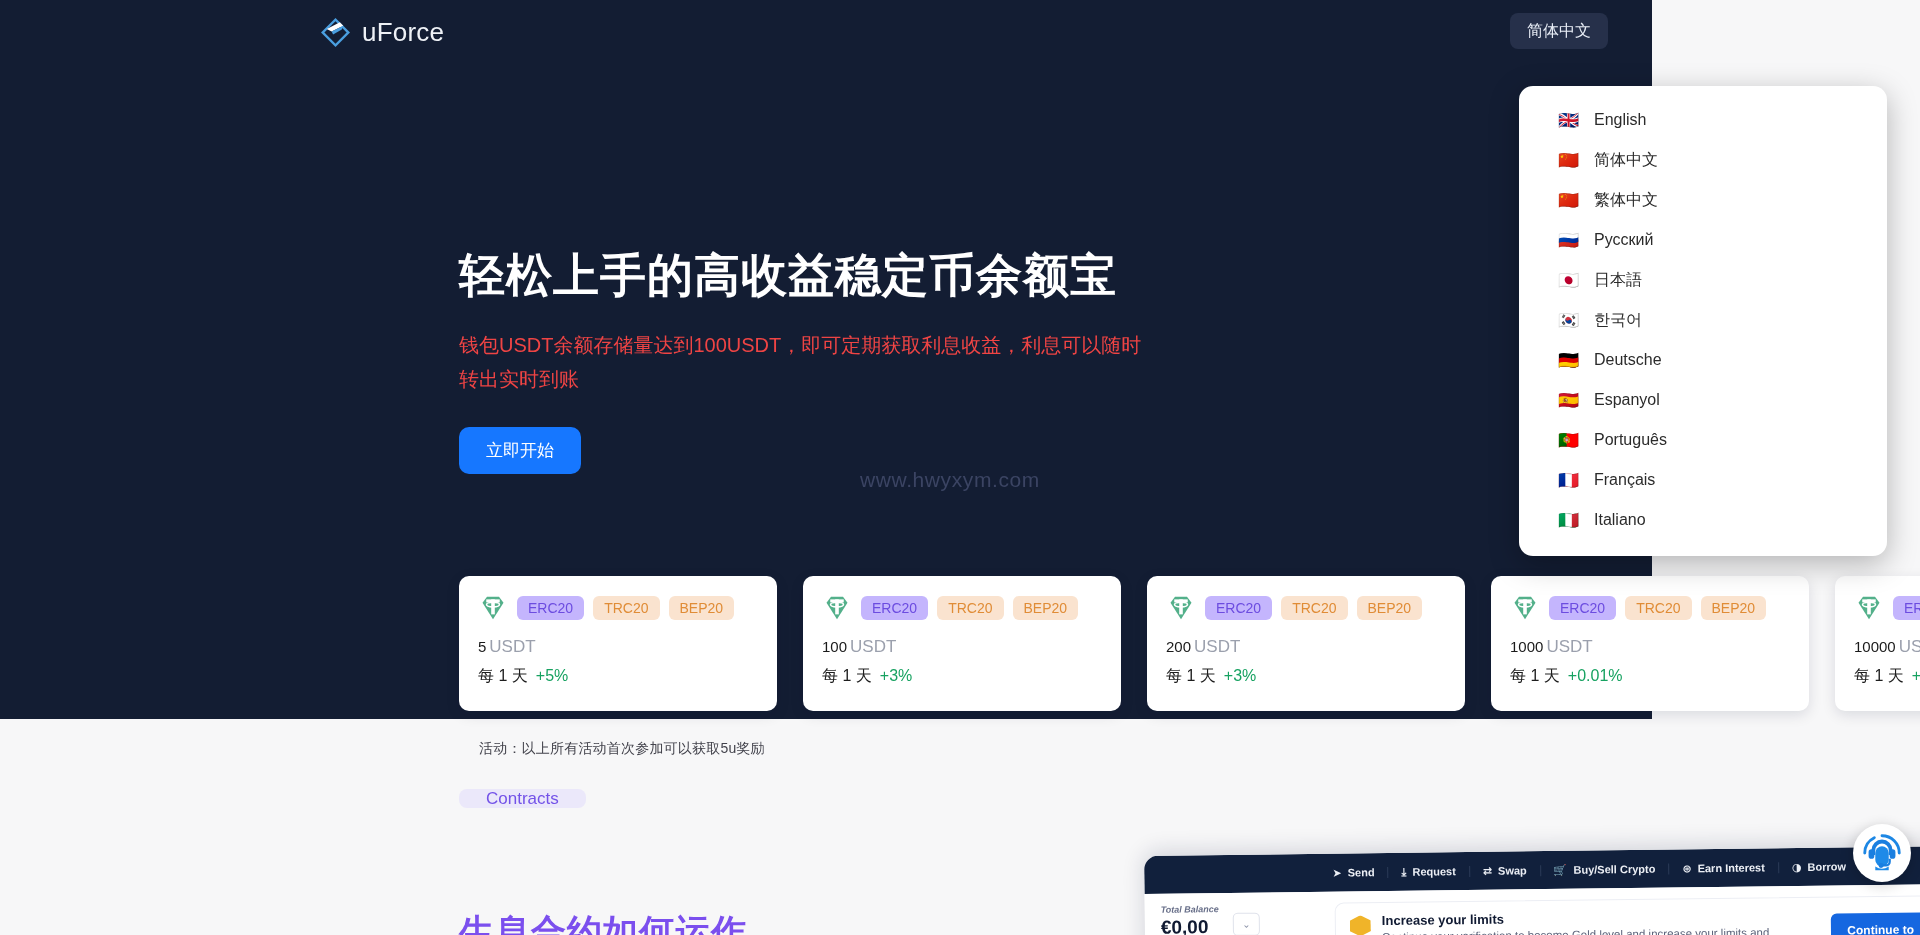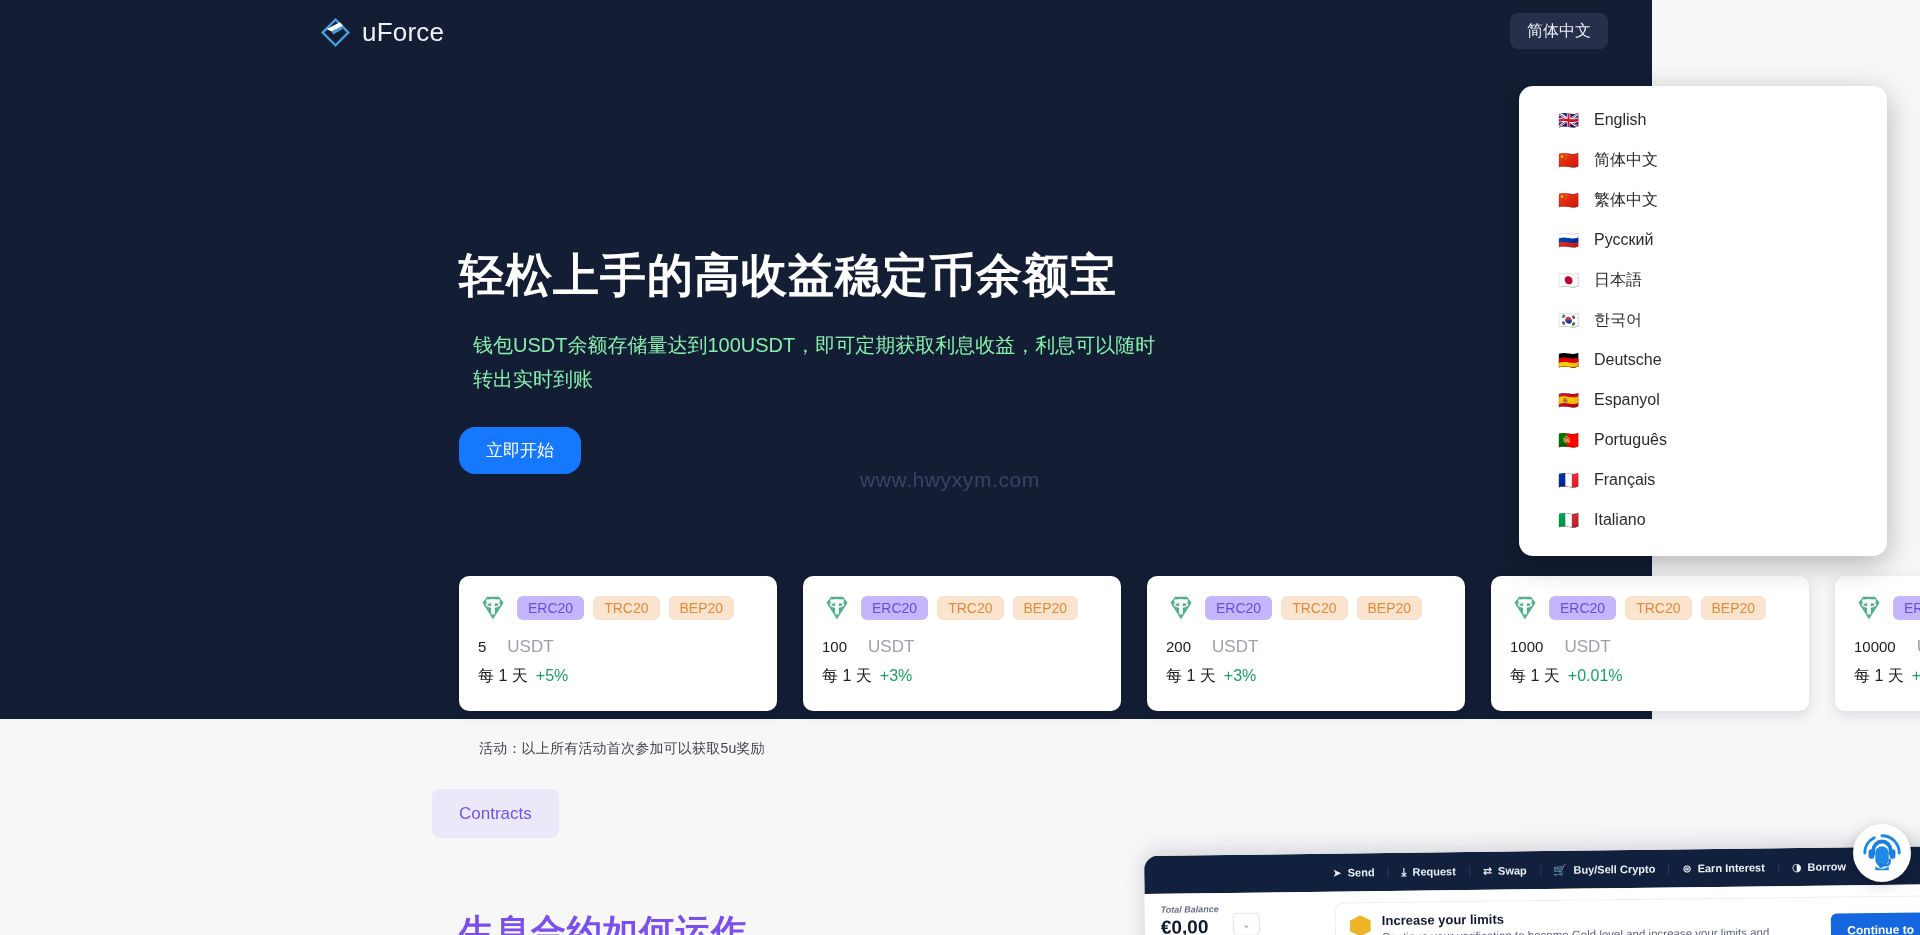--- a/index.html
+++ b/index.html
@@ -52,27 +52,27 @@
     font-family: "DejaVu Sans", sans-serif;
   }
 
   
   .hero-title {
     position: absolute; left: 459px; top: 248px; width: 760px;
     font-size: 46px; font-weight: 700; color: #ffffff; letter-spacing: 1px;
     line-height: 1.2;
   }
   .hero-sub {
-    position: absolute; left: 473px; top: 328px; width: 700px;
-    font-size: 20px; color: #86efac; line-height: 1.7; font-weight: 400;
+    position: absolute; left: 459px; top: 328px; width: 700px;
+    font-size: 20px; color: #ef4444; line-height: 1.7; font-weight: 400;
   }
   .cta-button {
     position: absolute; left: 459px; top: 427px;
     background: #1677ff; color: #ffffff; border: none; cursor: pointer;
-    font-size: 17px; padding: 15px 27px; border-radius: 16px; line-height: 1;
+    font-size: 17px; padding: 15px 27px; border-radius: 10px; line-height: 1;
   }
   .watermark {
     position: absolute; left: 860px; top: 468px;
     font-size: 21px; color: #3b4463; letter-spacing: .6px;
   }
 
   
   .cards {
     position: absolute; left: 459px; top: 576px;
     display: flex; gap: 26px; z-index: 20;
@@ -85,37 +85,37 @@
   }
   .card-top { display: flex; align-items: center; gap: 9px; }
   .tether-icon { width: 30px; height: 30px; display: block; flex: 0 0 30px; }
   .chip {
     font-size: 14px; padding: 5px 11px; border-radius: 6px; line-height: 1;
   }
   .chip-erc { background: #c4b5fd; color: #6c4ce0; }
   .chip-trc { background: #fae3cf; color: #e08c36; }
   .chip-bep { background: #fae3cf; color: #e08c36; }
   .card-amount { margin-top: 14px; font-size: 15px; color: #1a1a1a; }
-  .card-amount .unit { color: #9ba0ad; font-size: 17px; margin-left: 21px; }
+  .card-amount .unit { color: #9ba0ad; font-size: 17px; margin-left: 3px; }
   .card-rate { margin-top: 9px; font-size: 16px; color: #1e1e1e; }
   .card-rate .pct { color: #17a261; margin-left: 8px; }
 
   
   .light-section {
     position: absolute; left: 0; top: 719px; width: 1920px; height: 216px;
     background: #f7f7f8;
   }
   .promo-note {
     position: absolute; left: 479px; top: 740px;
     font-size: 14px; color: #43434c; letter-spacing: .2px;
   }
   .contracts-pill {
-    position: absolute; left: 432px; top: 789px;
+    position: absolute; left: 459px; top: 789px;
     background: #ebe8fa; color: #7352e8; border: none; cursor: pointer;
-    font-size: 17px; padding: 16px 27px; border-radius: 8px; line-height: 1;
+    font-size: 17px; padding: 1px 27px; border-radius: 8px; line-height: 1;
   }
   .section-heading {
     position: absolute; left: 459px; top: 897px;
     font-size: 35px; font-weight: 700; color: #7b4fee; letter-spacing: 1px; margin-top: 12px;
   }
 
   
   .mockup {
     position: absolute; left: 1144px; top: 856px;
     width: 800px; height: 110px;

